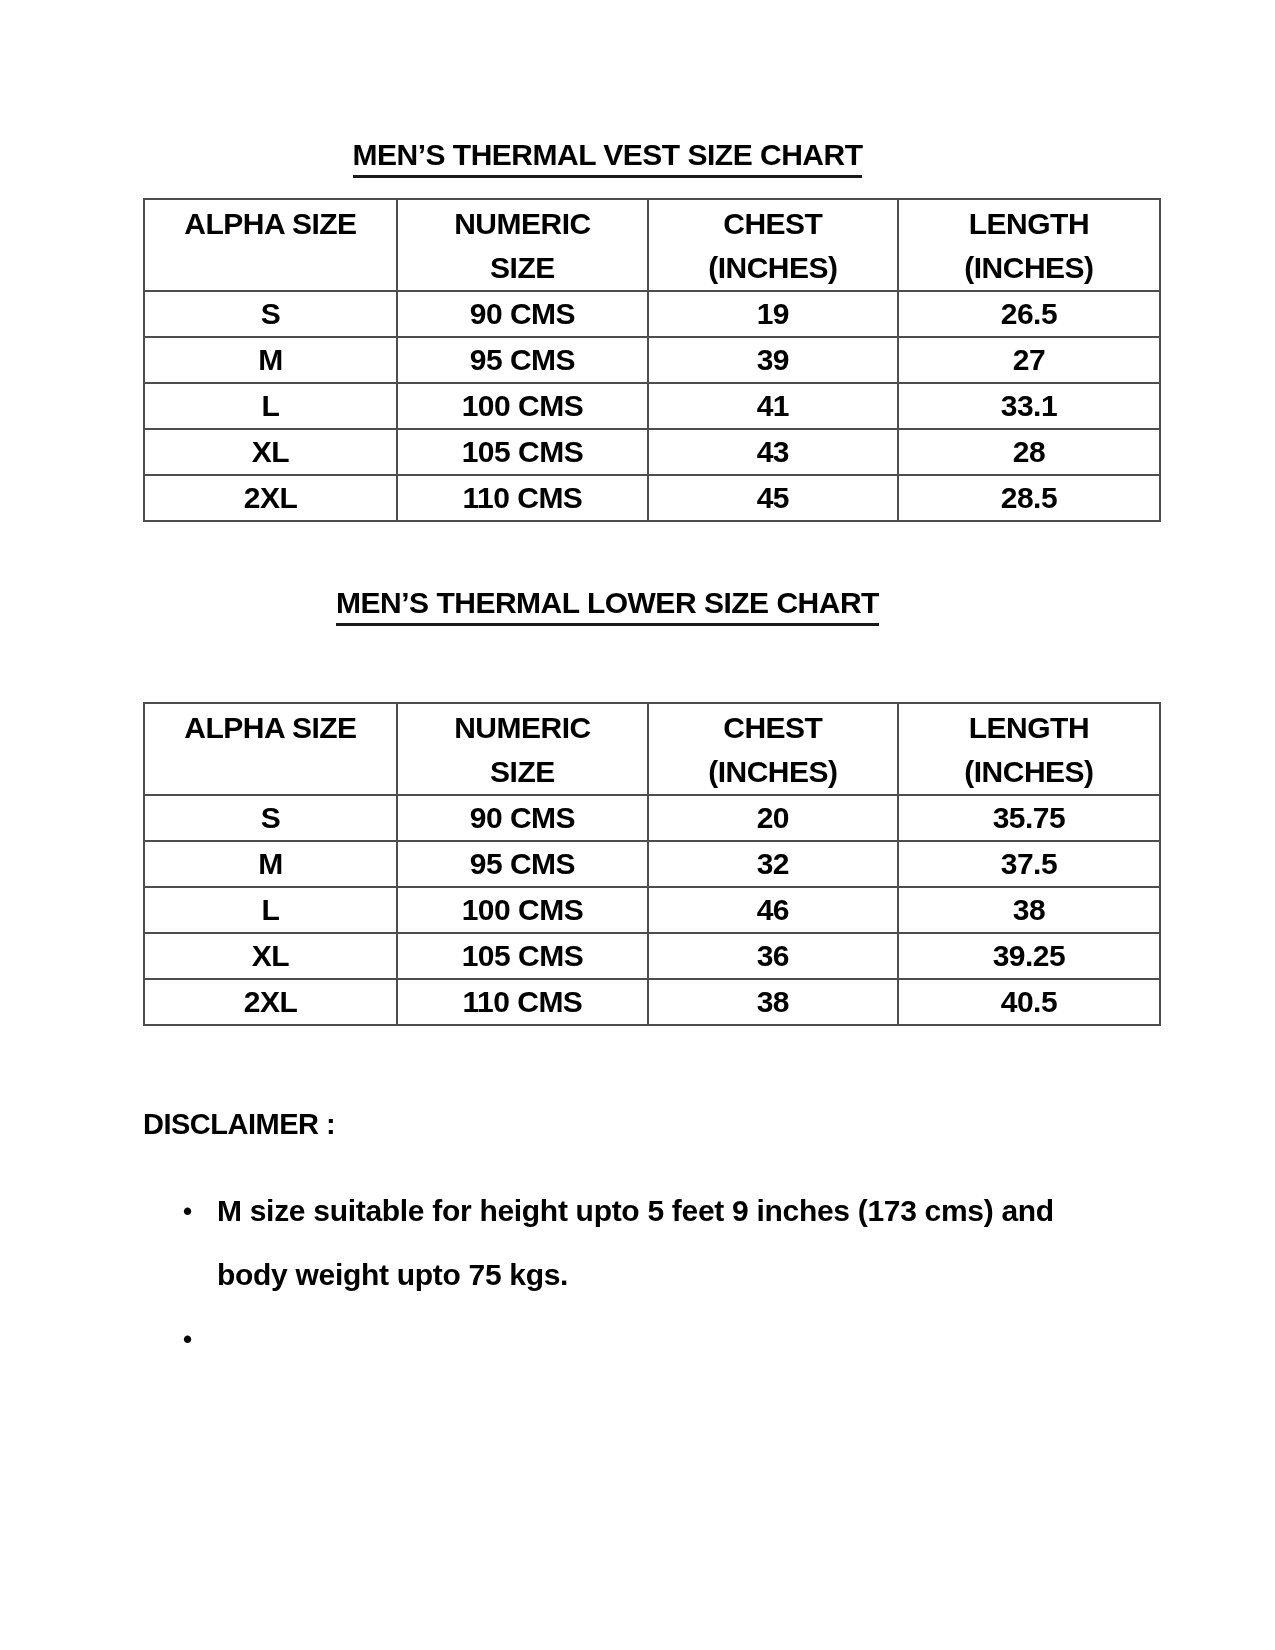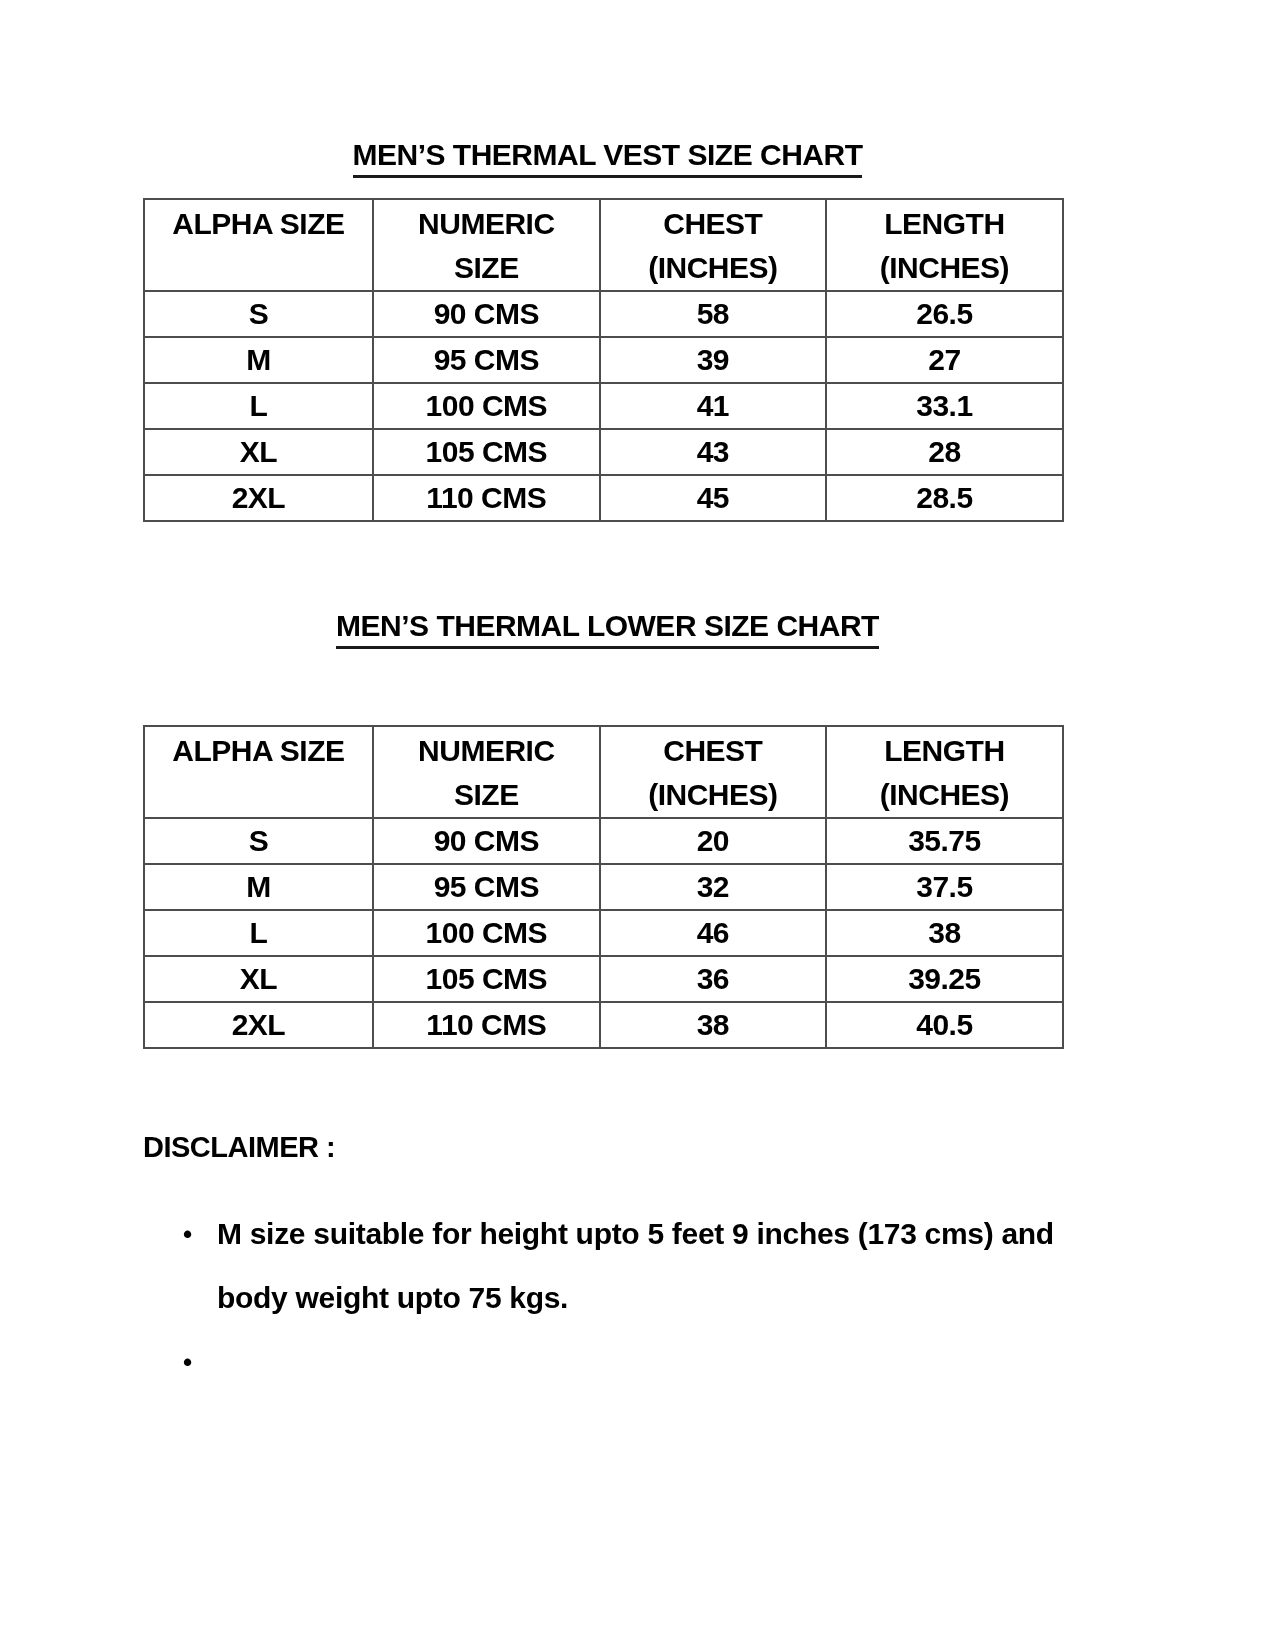--- a/index.html
+++ b/index.html
@@ -24,21 +24,21 @@
     font-size: 30px;
     letter-spacing: -0.5px;
     margin-bottom: 20px;
   }
   .chart-title .underlined {
     display: inline-block;
     border-bottom: 3px solid #1a1a1a;
     padding-bottom: 3px;
   }
   table.size-table {
-    width: 921px;
+    width: 1018px;
     border-collapse: collapse;
     table-layout: fixed;
   }
   table.size-table col.c1 { width: 24.9%; }
   table.size-table col.c2 { width: 24.7%; }
   table.size-table col.c3 { width: 24.6%; }
   table.size-table col.c4 { width: 25.8%; }
   table.size-table th, table.size-table td {
     border: 2px solid #4d4d4d;
     text-align: center;
@@ -51,21 +51,21 @@
     height: 90px;
     vertical-align: top;
     padding-top: 2px;
   }
   table.size-table th .hline { line-height: 44px; }
   table.size-table td {
     height: 44px;
     line-height: 44px;
     vertical-align: middle;
   }
-  .title-lower { margin-top: 87px; margin-bottom: 76px; }
+  .title-lower { margin-top: 64px; margin-bottom: 76px; }
   .disclaimer { margin-top: 82px; }
   .disclaimer-heading {
     font-size: 29px;
     letter-spacing: -0.5px;
   }
   .bullet-list {
     margin-top: 38px;
     margin-left: 40px;
   }
   .bullet-item {
@@ -117,21 +117,21 @@
             <th>
               <div class="hline">LENGTH</div>
               <div class="hline">(INCHES)</div>
             </th>
           </tr>
         </thead>
         <tbody>
           <tr>
             <td>S</td>
             <td>90 CMS</td>
-            <td>58</td>
+            <td>19</td>
             <td>26.5</td>
           </tr>
           <tr>
             <td>M</td>
             <td>95 CMS</td>
             <td>39</td>
             <td>27</td>
           </tr>
           <tr>
             <td>L</td>

